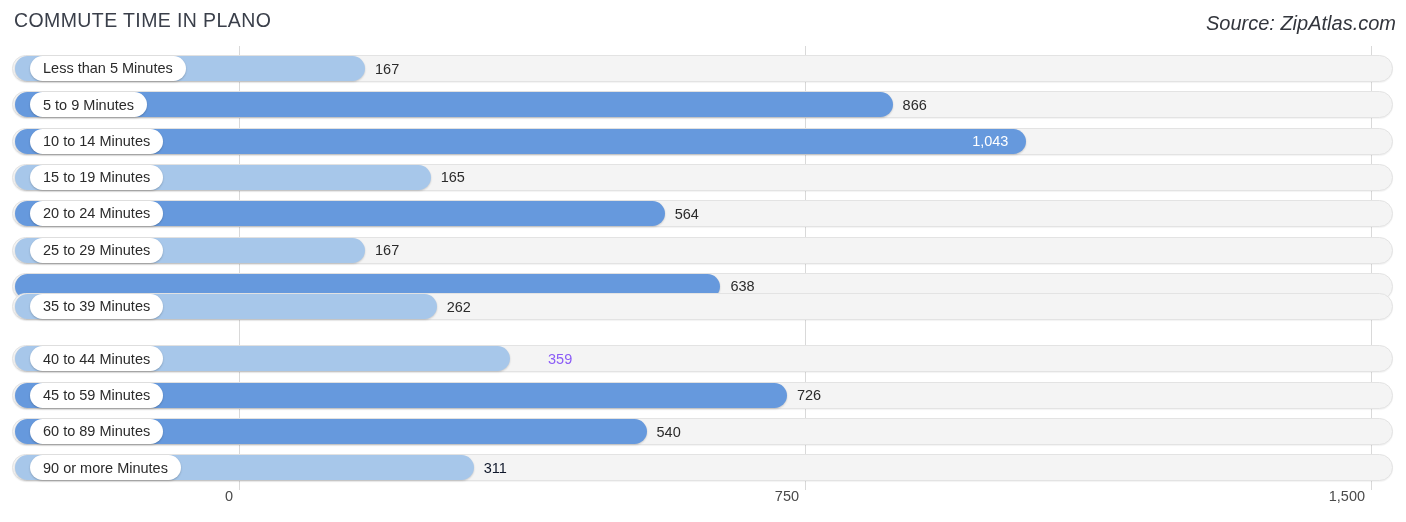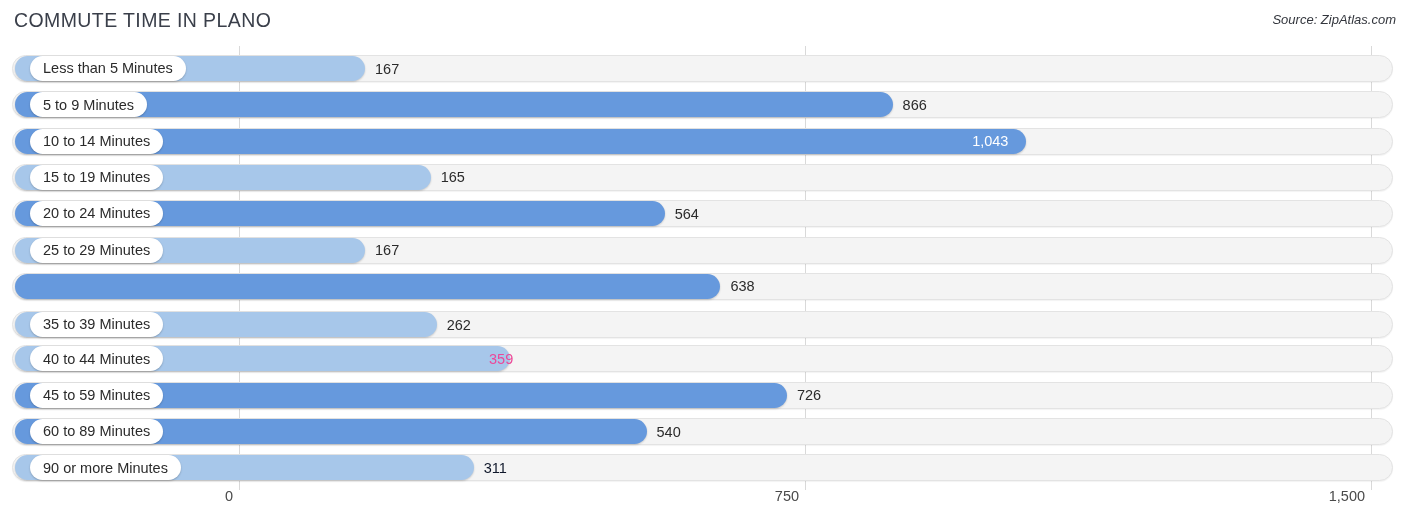--- a/index.html
+++ b/index.html
@@ -12,21 +12,21 @@
   #chart-root{position:relative;width:1406px;height:522px;}
 
   
   .chart-title{
     position:absolute;left:14px;top:9px;
     font-size:19.5px;letter-spacing:.4px;color:#3a3f4a;
     font-weight:400;white-space:nowrap;
   }
   .chart-source{
     position:absolute;right:10px;top:12px;
-    font-size:13px;font-style:italic;color:#33363d;white-space:nowrap;
+    font-size:20px;font-style:italic;color:#33363d;white-space:nowrap;
   }
 
   
   .plot{position:absolute;left:0;top:46px;width:1406px;height:440px;}
 
   .gridlines{position:absolute;inset:0;pointer-events:none;}
   .gridline{position:absolute;top:0;bottom:-4px;width:1px;background:#d9d9d9;}
 
   .rows{position:absolute;left:0;top:0;right:0;}
 
@@ -138,35 +138,35 @@
           <div class="label-pill">
             <span>25 to 29 Minutes</span>
           </div>
           <div class="value" style="left: 375.035px; color: rgb(43, 43, 43);">167</div>
         </div>
         <div class="row" style="top: 226.8px; width: 1406px;">
           <div class="track" style="width: 1381px; background: rgb(244, 244, 244);"></div>
           <div class="bar" style="width: 705.499px; background: rgb(102, 153, 221);"></div>
           <div class="value" style="left: 730.499px; color: rgb(43, 43, 43);">638</div>
         </div>
-        <div class="row" style="top: 265px; width: 1400px;">
+        <div class="row" style="top: 247px; width: 1400px;">
           <div class="track" style="width: 1381px; background: rgb(244, 244, 244);"></div>
           <div class="bar" style="width: 421.731px; background: rgb(167, 199, 234);"></div>
           <div class="label-pill">
             <span>35 to 39 Minutes</span>
           </div>
           <div class="value" style="left: 446.731px; color: rgb(43, 43, 43);">262</div>
         </div>
         <div class="row" style="top: 299.4px; width: 1406px; padding-left: 16px;">
           <div class="track" style="width: 1381px; background: rgb(244, 244, 244);"></div>
           <div class="bar" style="width: 494.937px; background: rgb(167, 199, 234);"></div>
           <div class="label-pill">
             <span>40 to 44 Minutes</span>
           </div>
-          <div class="value" style="left: 489px; color: #ec4899;">359</div>
+          <div class="value" style="left: 548px; color: #8b5cf6;">359</div>
         </div>
         <div class="row" style="top: 335.7px; width: 1406px;">
           <div class="track" style="width: 1381px; background: rgb(244, 244, 244);"></div>
           <div class="bar" style="width: 771.912px; background: rgb(102, 153, 221);"></div>
           <div class="label-pill">
             <span>45 to 59 Minutes</span>
           </div>
           <div class="value" style="left: 796.912px; color: rgb(43, 43, 43);">726</div>
         </div>
         <div class="row" style="top: 372px; width: 1406px;">

